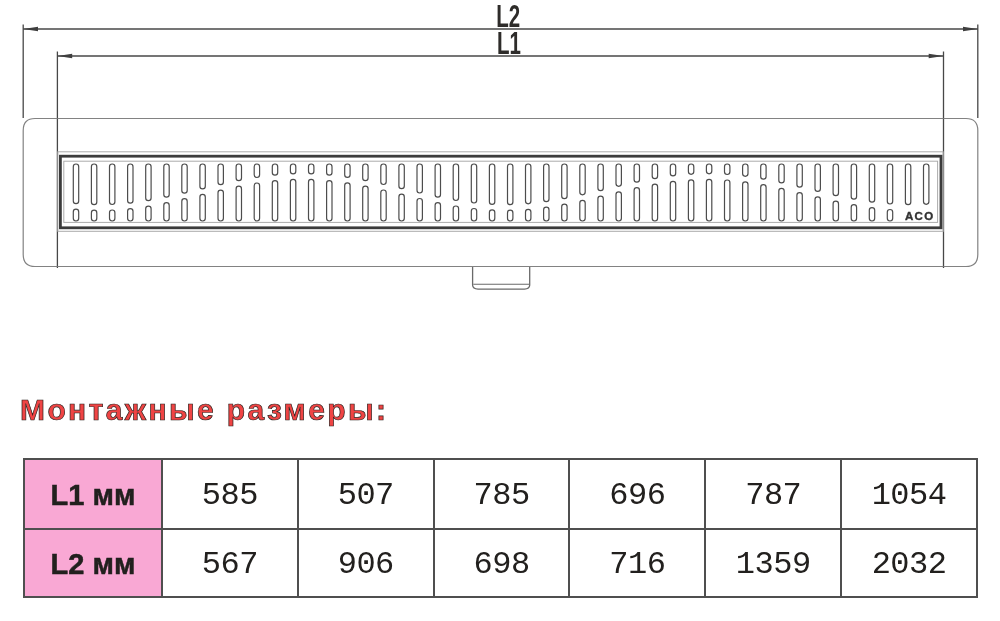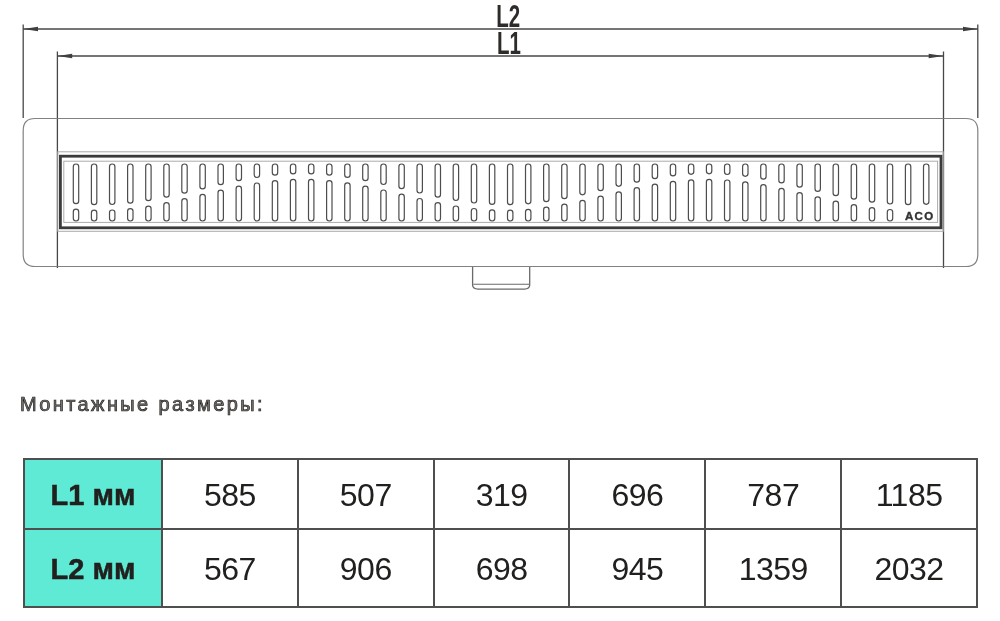--- a/index.html
+++ b/index.html
@@ -1,24 +1,24 @@
 <!DOCTYPE html>
 <html><head>
 <meta charset="utf-8">
 <style>
 html,body{margin:0;padding:0;background:#ffffff;}
 body{width:1000px;height:621px;position:relative;font-family:"Liberation Sans",sans-serif;overflow:hidden;}
 #draw{position:absolute;left:0;top:0;}
-#hdg{position:absolute;left:20px;top:393px;font-size:20px;font-weight:normal;color:#737373;letter-spacing:2.4px;-webkit-text-stroke:0.7px #241f1b;}
+#hdg{position:absolute;left:20px;top:393px;font-size:30px;font-weight:bold;color:#ef4444;letter-spacing:2.4px;-webkit-text-stroke:0.7px #241f1b;}
 #tbl{position:absolute;left:23px;top:458px;width:955px;height:137px;border-collapse:collapse;table-layout:fixed;}
 #tbl td{border:2px solid #4f4f4f;text-align:center;vertical-align:middle;padding:3px 0 0 0;color:#22201e;}
-#tbl td.h{background:#5eead4;font-weight:bold;font-size:29px;width:136px;margin-left:16px;-webkit-text-stroke:0.5px #22201e;}
-#tbl td.v{font-size:32px;letter-spacing:-0.5px;}
+#tbl td.h{background:#f9a8d4;font-weight:bold;font-size:29px;width:136px;margin-left:16px;-webkit-text-stroke:0.5px #22201e;}
+#tbl td.v{font-size:32px;letter-spacing:-0.5px;font-family:Liberation Mono, monospace;}
 #tbl tr.r1{height:70px;}
-#tbl tr.r2{height:78px;}
+#tbl tr.r2{height:68px;}
 </style>
 </head>
 <body>
 <svg id="draw" width="1000" height="330" viewBox="0 0 1000 330">
 
   <g stroke="#474747" stroke-width="1.3" fill="none">
     <line x1="23.2" y1="24.5" x2="23.2" y2="118"></line>
     <line x1="977.8" y1="24.5" x2="977.8" y2="118"></line>
     <line x1="57.4" y1="51.5" x2="57.4" y2="268"></line>
     <line x1="943.5" y1="51.5" x2="943.5" y2="268"></line>
@@ -154,28 +154,28 @@
   </g>
   <text x="905" y="220" font-family="Liberation Sans, sans-serif" font-size="11.5" font-weight="bold" fill="#333333" stroke="#333333" stroke-width="0.4" letter-spacing="1.3">ACO</text>
 </svg>
 <div id="hdg">Монтажные размеры:</div>
 <table id="tbl">
   <tbody>
       <tr class="r1">
     <td class="h">L1 мм</td>
         <td class="v">585</td>
         <td class="v">507</td>
-        <td class="v">319</td>
+        <td class="v">785</td>
         <td class="v">696</td>
         <td class="v">787</td>
-        <td class="v">1185</td>
+        <td class="v">1054</td>
   </tr>
   <tr class="r2">
     <td class="h">L2 мм</td>
         <td class="v">567</td>
         <td class="v">906</td>
         <td class="v">698</td>
-        <td class="v">945</td>
+        <td class="v">716</td>
         <td class="v">1359</td>
         <td class="v">2032</td>
   </tr>
 </tbody>
   </table>
 
 </body></html>

